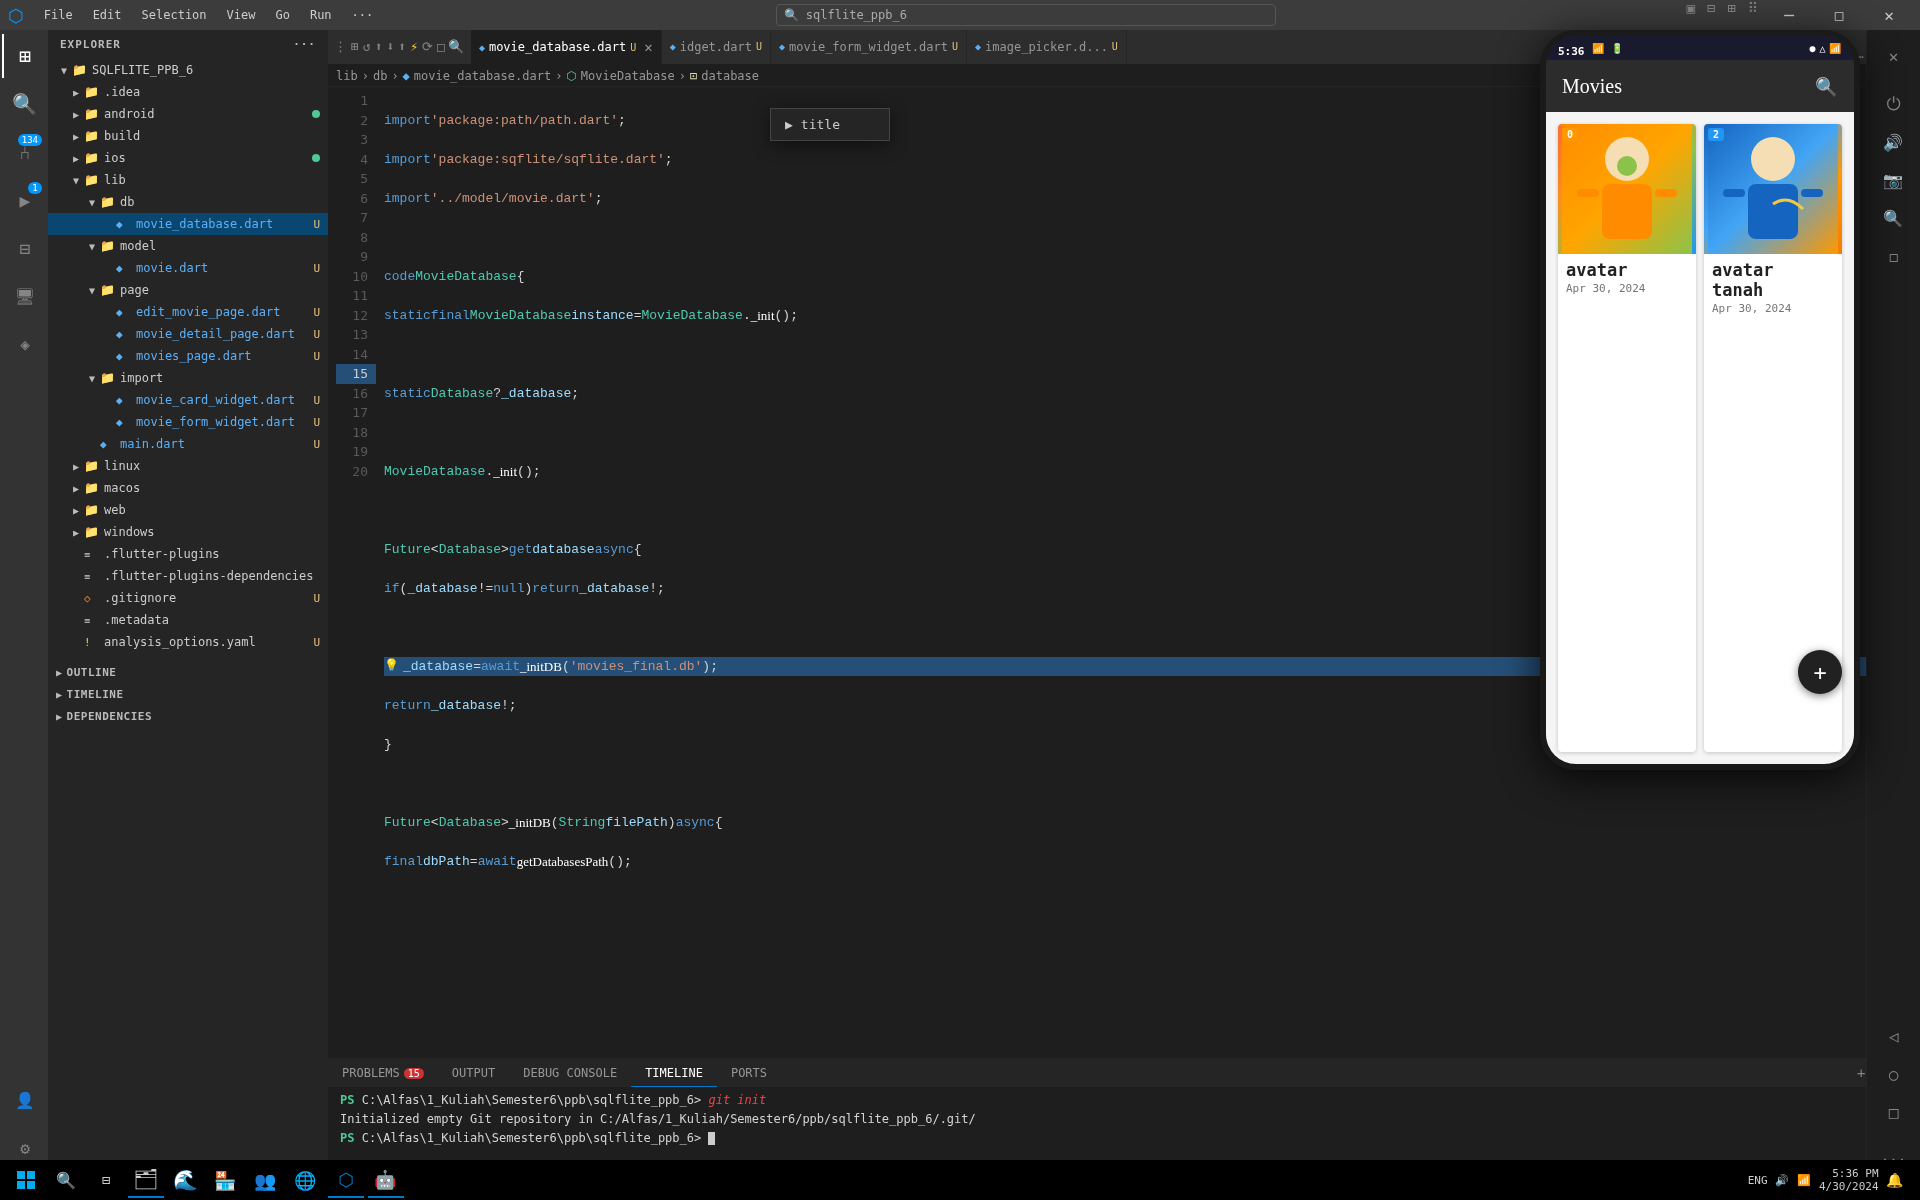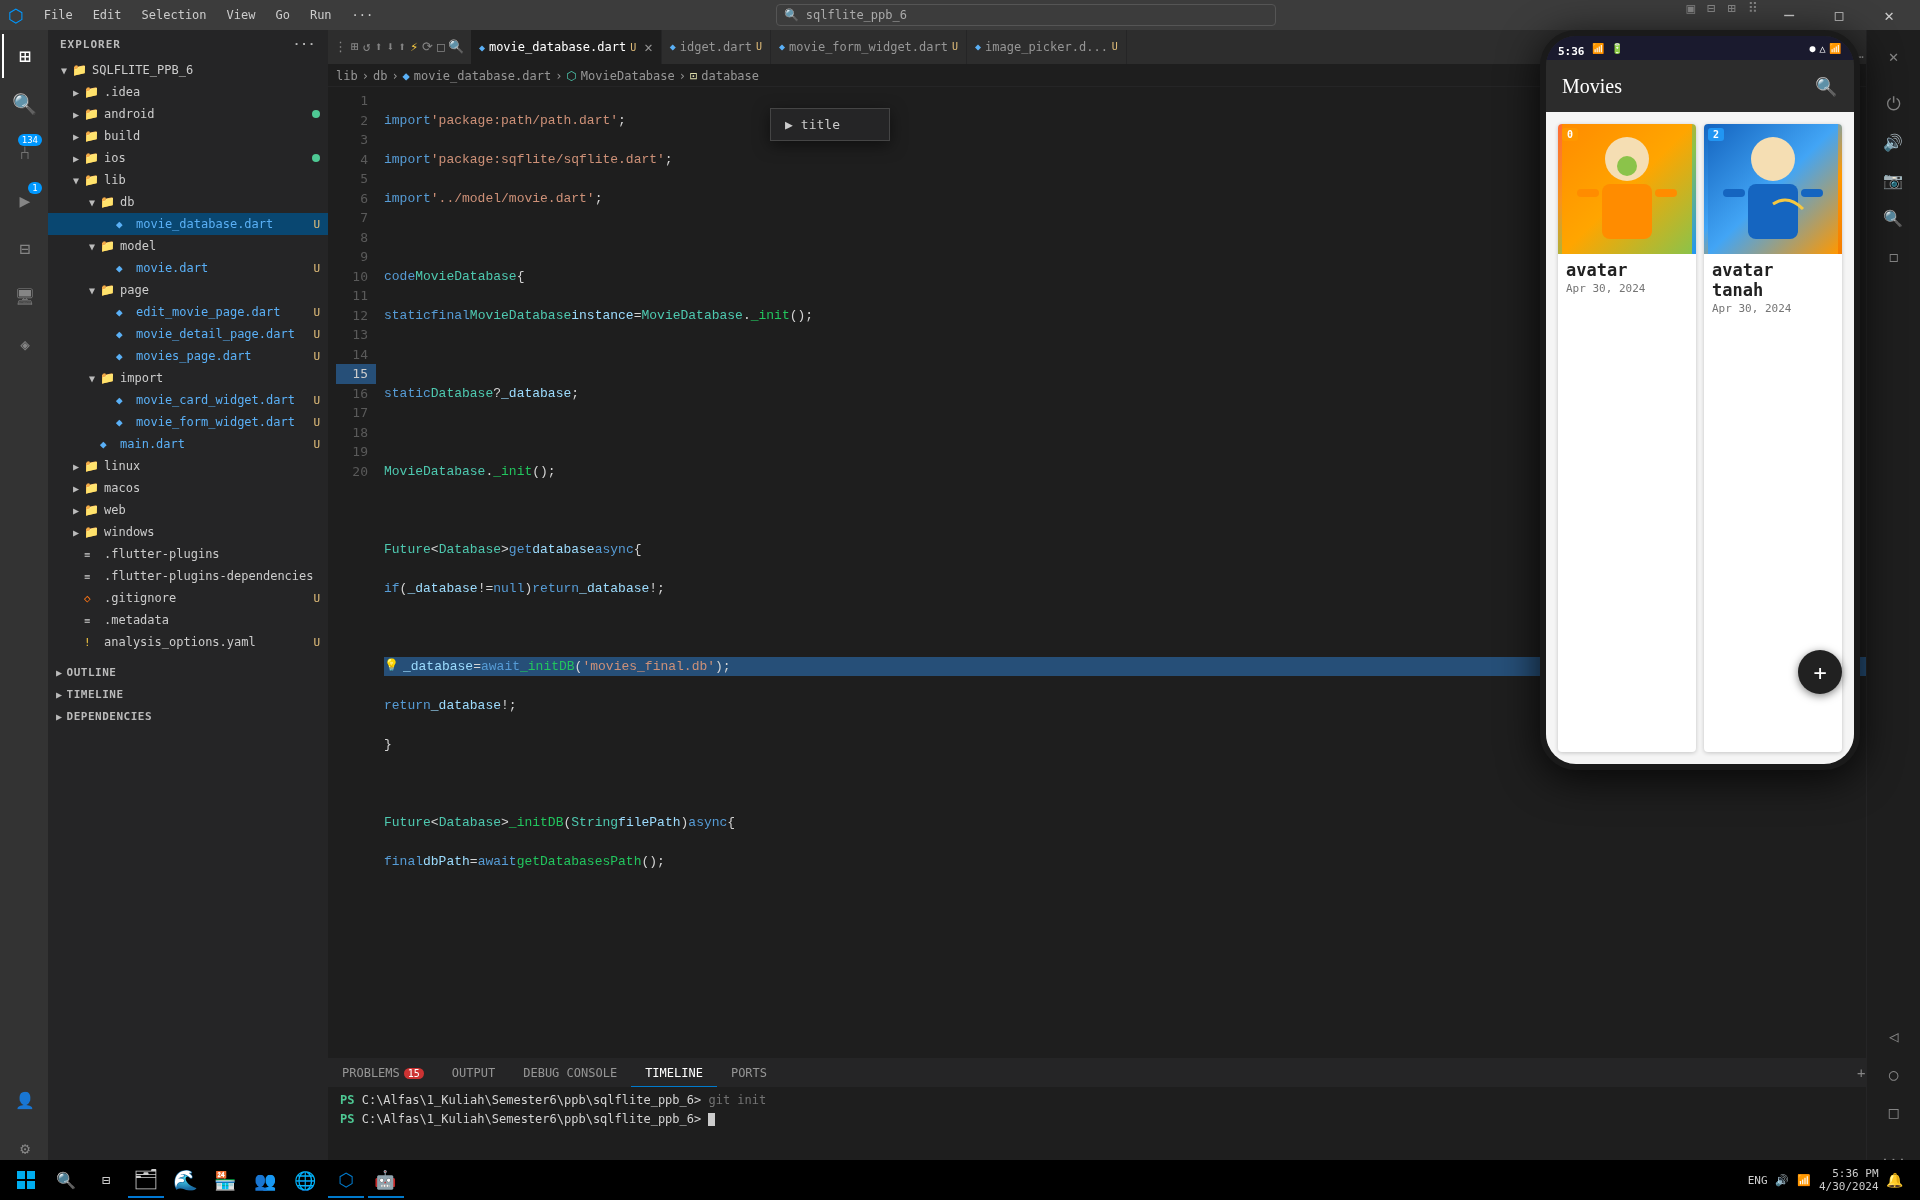--- a/index.html
+++ b/index.html
@@ -246,21 +246,21 @@
     .code-content::-webkit-scrollbar { width: 8px; height: 8px; }
     .code-content::-webkit-scrollbar-thumb { background: #424242; }
 
     .code-line { display: flex; align-items: center; min-height: 19.5px; }
     .code-line.highlighted { background: #264f78; }
     .code-line.bulb { position: relative; }
     .bulb-icon { color: #f5c842; margin-right: 4px; font-size: 12px; }
 
     .kw { color: #569cd6; }
     .str { color: #ce9178; }
-    .fn { color: #22c55e; }
+    .fn { color: #ffffff; font-family: Liberation Serif, serif; }
     .type { color: #4ec9b0; }
     .var { color: #9cdcfe; }
     .plain { color: #d4d4d4; }
 
     
     .panel {
       height: 120px;
       background: #1e1e1e;
       border-top: 1px solid #252526;
       display: flex;
@@ -875,21 +875,24 @@
           </div>
           <div style="margin-left:auto; display:flex; gap:4px; align-items:center; padding:0 8px; color:#858585;">
             <span style="cursor:pointer; font-size:14px;">+</span>
             <span style="cursor:pointer; font-size:14px;">⊟</span>
             <span style="cursor:pointer; font-size:14px;">🗑</span>
             <span style="cursor:pointer; font-size:14px;">✕</span>
           </div>
         </div>
         <div class="panel-content">
           <div class="terminal-line">
-            <span class="terminal-prompt">PS </span><span class="terminal-cmd">C:\Alfas\1_Kuliah\Semester6\ppb\sqlflite_ppb_6&gt; </span><span style="color:#737373;">git init</span>
+            <span class="terminal-prompt">PS </span><span class="terminal-cmd">C:\Alfas\1_Kuliah\Semester6\ppb\sqlflite_ppb_6&gt; </span><span style="color:#ef4444;font-style:italic;">git init</span>
+          </div>
+          <div class="terminal-line">
+            <span class="terminal-cmd">Initialized empty Git repository in C:/Alfas/1_Kuliah/Semester6/ppb/sqlflite_ppb_6/.git/</span>
           </div>
           <div class="terminal-line">
             <span class="terminal-prompt">PS </span><span class="terminal-cmd">C:\Alfas\1_Kuliah\Semester6\ppb\sqlflite_ppb_6&gt; </span><span class="terminal-cursor"></span>
           </div>
         </div>
       </div>
     </div>
   </div>
 </div>
 

